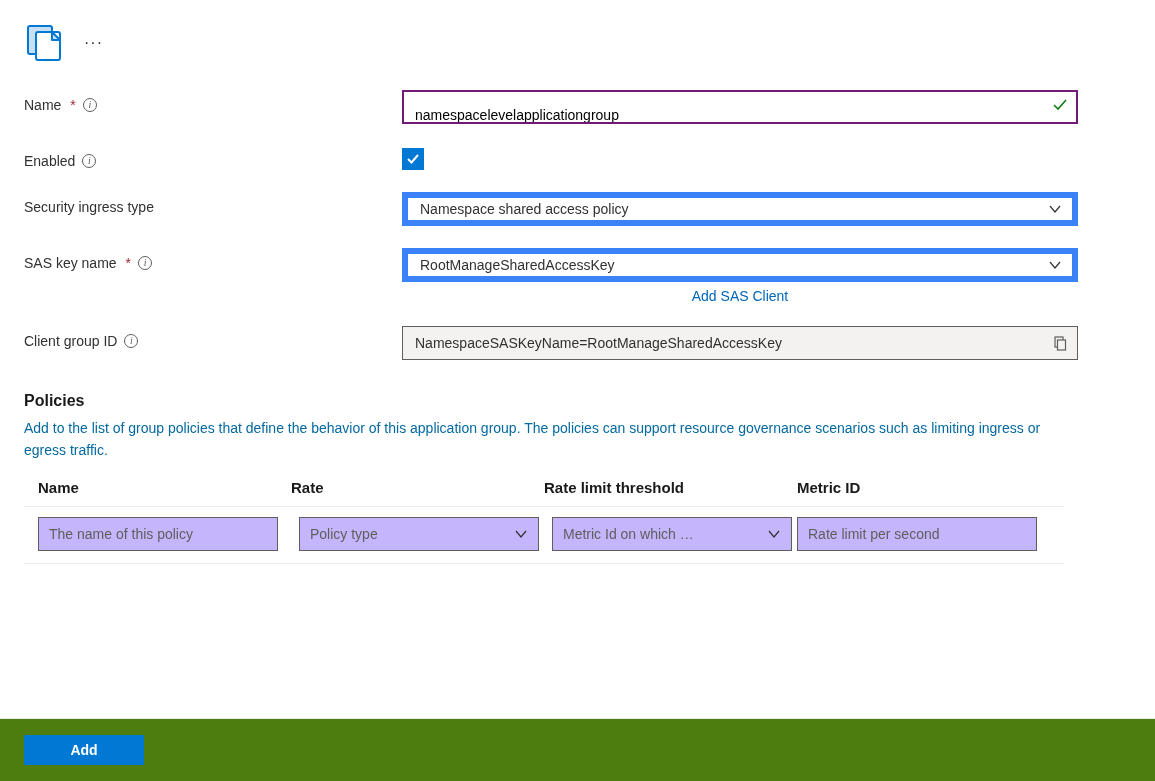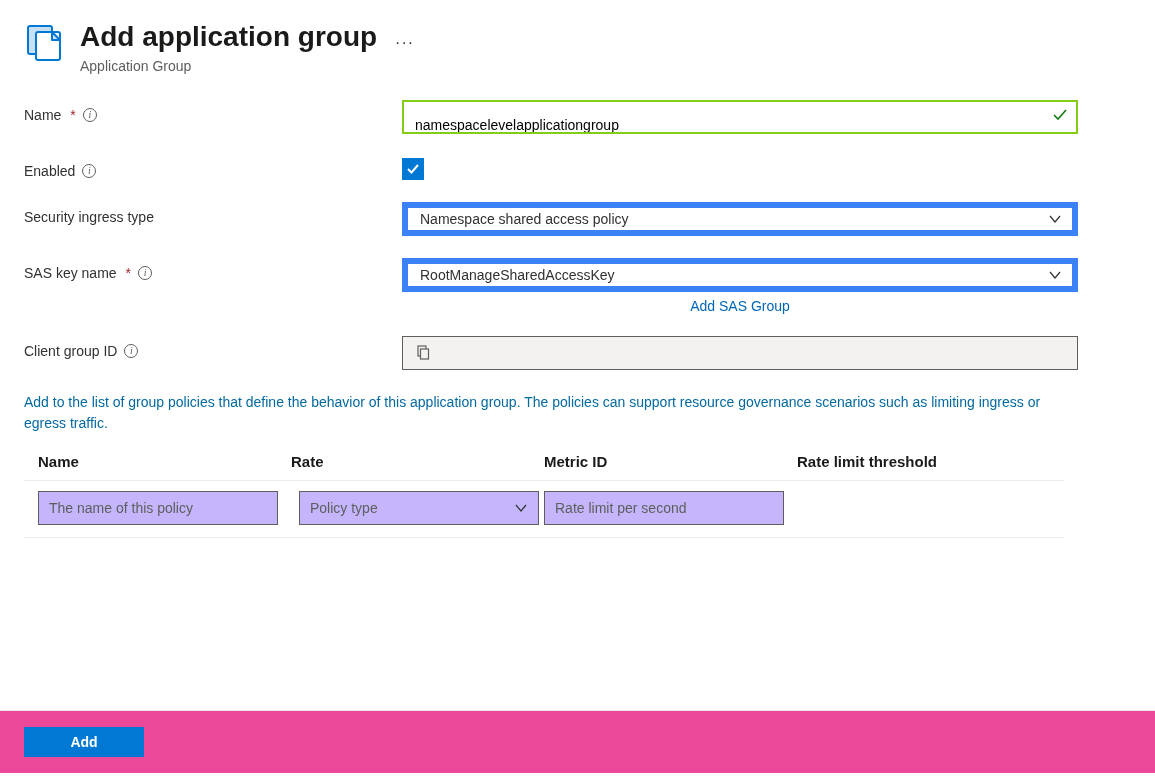--- a/index.html
+++ b/index.html
@@ -87,21 +87,21 @@
     width: 100%;
     height: 34px;
     border: 1px solid #605e5c;
     padding: 0 34px 0 12px;
     font-size: 14px;
     font-family: inherit;
     background: #fff;
     outline: none;
   }
   .text-input.focused {
-    border: 2px solid #84cc16;
+    border: 2px solid #701a75;
     padding: 16px 33px 0 11px;
   }
   .valid-check {
     position: absolute;
     right: 10px;
     top: 50%;
     transform: translateY(-50%);
     color: #107c10;
     pointer-events: none;
   }
@@ -213,24 +213,24 @@
   }
   .cell-select span:first-child {
     white-space: nowrap;
     overflow: hidden;
     text-overflow: ellipsis;
     margin-right: 6px;
   }
   .footer {
     position: absolute;
     left: 0; right: 0;
-    bottom: 8px;
+    bottom: 0;
     border-top: 1px solid #edebe9;
     padding: 16px 24px;
-    background: #ec4899;
+    background: #4d7c0f;
   }
   .primary-btn {
     background: #0078d4;
     color: #fff;
     border: none;
     height: 30px;
     min-width: 120px;
     font-size: 14px;
     font-weight: 600;
     font-family: inherit;
@@ -241,24 +241,20 @@
 <body>
 
 <div class="header">
   <div class="header-icon">
     <svg width="42" height="42" viewBox="0 0 42 42">
       <rect x="4" y="4" width="24" height="28" rx="2" fill="#c7e0f4" stroke="#0078d4" stroke-width="2"></rect>
       <rect x="12" y="10" width="24" height="28" rx="2" fill="#ffffff" stroke="#0078d4" stroke-width="2"></rect>
       <path d="M28 10 L28 18 L36 18 Z" fill="#c7e0f4" stroke="#0078d4" stroke-width="2" stroke-linejoin="round"></path>
     </svg>
   </div>
-  <div class="header-titles">
-    <h1>Add application group</h1>
-    <div class="subtitle">Application Group</div>
-  </div>
   <div class="more-btn">···</div>
 </div>
 
 <div class="form">
 
   <div class="row">
     <div class="label-col">
       <span>Name</span>
         <span class="req">*</span>
       <span class="info-icon">i</span>
@@ -313,65 +309,77 @@
     </div>
     <div class="field-col">
       <div class="select">
         <span>RootManageSharedAccessKey</span>
         <span class="chevron">
           <svg width="14" height="14" viewBox="0 0 14 14">
               <path d="M2 4 L7 10 L12 4" stroke="#323130" stroke-width="1.2" fill="none"></path>
             </svg>
         </span>
       </div>
-      <span class="link">Add SAS Group</span>
+      <span class="link">Add SAS Client</span>
     </div>
   </div>
 
   <div class="row">
     <div class="label-col">
       <span>Client group ID</span>
       <span class="info-icon">i</span>
     </div>
     <div class="field-col">
       <div class="readonly">
+        <span>NamespaceSASKeyName=RootManageSharedAccessKey</span>
         <span class="copy-btn">
           <svg width="15" height="15" viewBox="0 0 15 15">
             <rect x="3" y="1" width="8" height="10" fill="none" stroke="#605e5c" stroke-width="1.2"></rect>
             <rect x="5.5" y="4" width="8" height="10" fill="#f3f2f1" stroke="#605e5c" stroke-width="1.2"></rect>
           </svg>
         </span>
       </div>
     </div>
   </div>
 
+  <h2>Policies</h2>
   <div class="desc">Add to the list of group policies that define the behavior of this application group. The policies can support resource governance scenarios such as limiting ingress or egress traffic.</div>
 
   <div class="policy-table">
     <div class="thead">
       <div class="th">Name</div>
       <div class="th">Rate</div>
+      <div class="th">Rate limit threshold</div>
       <div class="th">Metric ID</div>
-      <div class="th">Rate limit threshold</div>
     </div>
     <div class="tbody-row">
       <div>
         <input class="cell-input" type="text" placeholder="The name of this policy" style="">
       </div>
       <div>
         <div class="cell-select">
           <span>Policy type</span>
           <span class="chevron">
             <svg width="14" height="14" viewBox="0 0 14 14">
                 <path d="M2 4 L7 10 L12 4" stroke="#323130" stroke-width="1.2" fill="none"></path>
               </svg>
           </span>
         </div>
       </div>
       <div>
+        <div class="cell-select">
+          <span>Metric Id on which …</span>
+          <span class="chevron">
+            <svg width="14" height="14" viewBox="0 0 14 14">
+                <path d="M2 4 L7 10 L12 4" stroke="#323130" stroke-width="1.2" fill="none"></path>
+              </svg>
+          </span>
+        </div>
+      </div>
+      <div>
         <input class="cell-input" type="text" placeholder="Rate limit per second" style="">
       </div>
     </div>
   </div>
 
 </div>
 
 <div class="footer">
   <button class="primary-btn">Add</button>
 </div>

